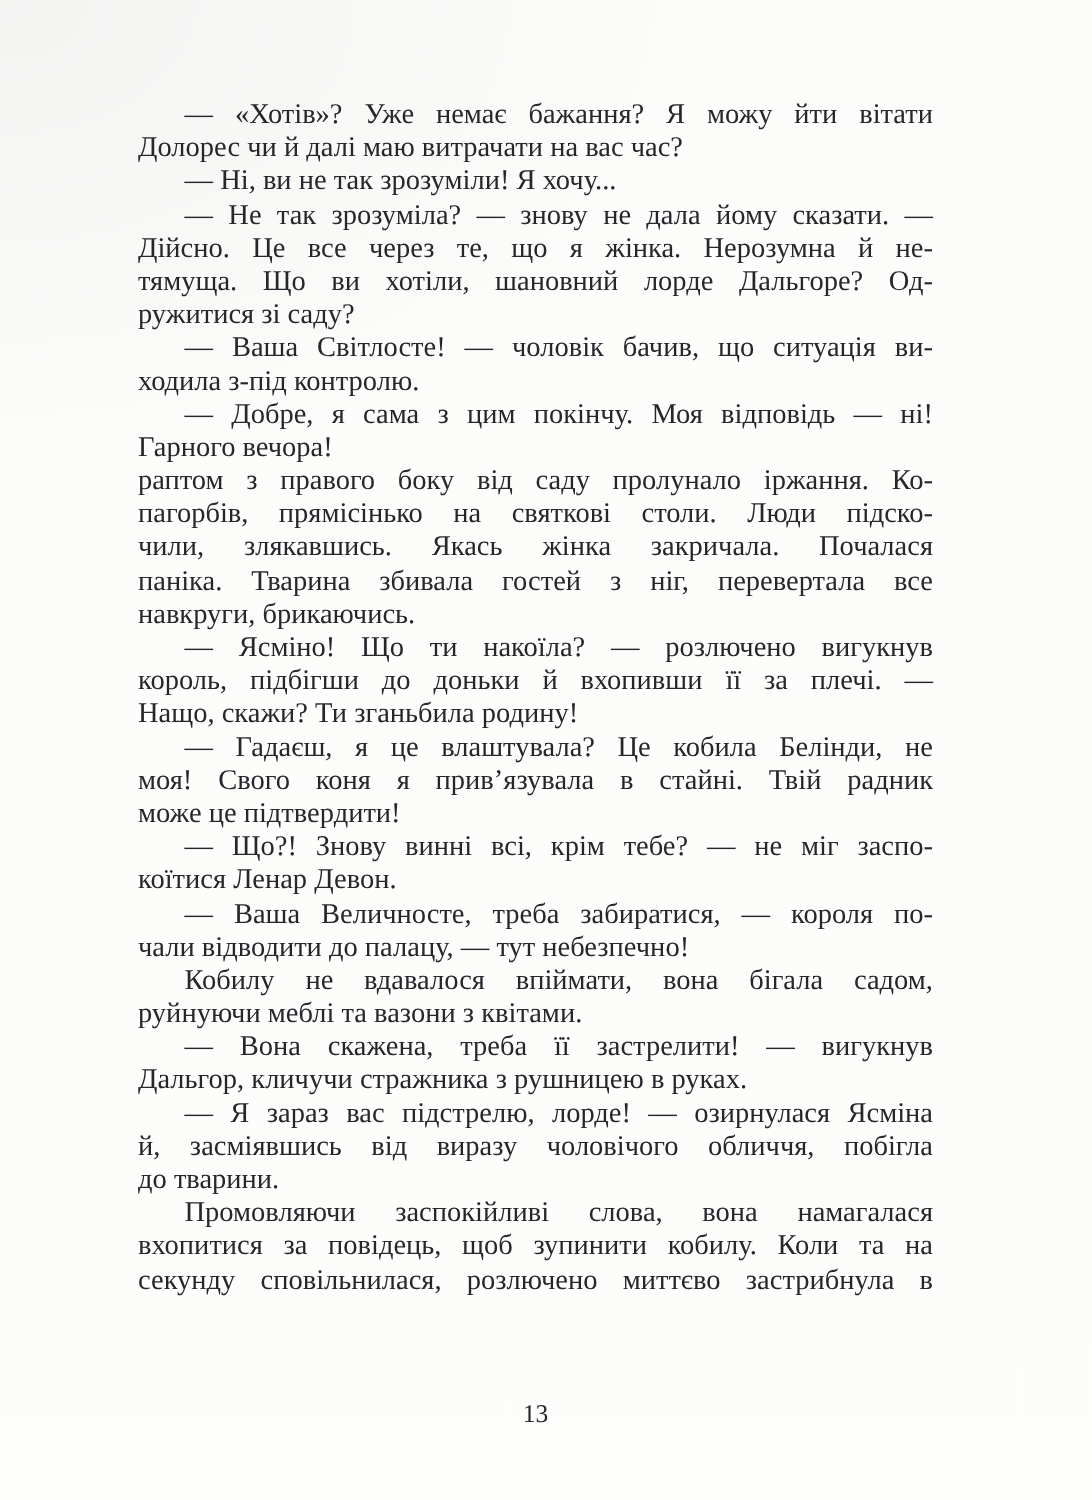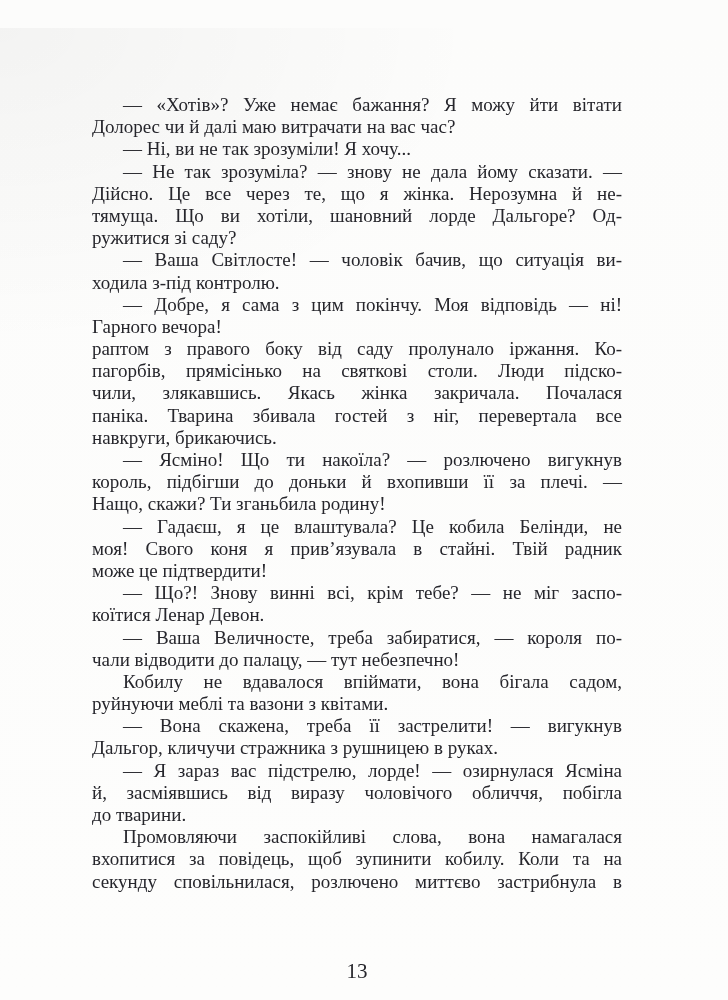--- a/index.html
+++ b/index.html
@@ -13,21 +13,20 @@
     background: #fcfcfb;
     font-family: "Liberation Serif", "DejaVu Serif", serif;
     position: relative;
   }
   .page {
     position: absolute;
     inset: 0;
     background:
       radial-gradient(120% 60% at 0% 0%, rgba(0,0,0,0.035), rgba(0,0,0,0) 55%),
       linear-gradient(180deg, #fcfcfb 0%, #fdfdfc 100%);
-    margin-top: 28px;
   }
   .textblock {
     position: absolute;
     left: 92px;
     top: 66px;
     width: 530px;
     color: #26262c;
     font-size: 19px;
     line-height: 22.2px;
   }
@@ -44,21 +43,21 @@
   .ln.in {
     text-indent: 31px;
   }
   .pagenum {
     position: absolute;
     left: 92px;
     width: 530px;
     top: 933px;
     text-align: center;
     color: #26262c;
-    font-size: 21px;
+    font-size: 17px;
     line-height: 20px;
   }
 </style>
 </head>
 <body>
 
 <div class="page">
   <div class="textblock">
     <div class="ln in">— «Хотів»? Уже немає бажання? Я можу йти вітати</div>
     <div class="ln pe">Долорес чи й далі маю витрачати на вас час?</div>

